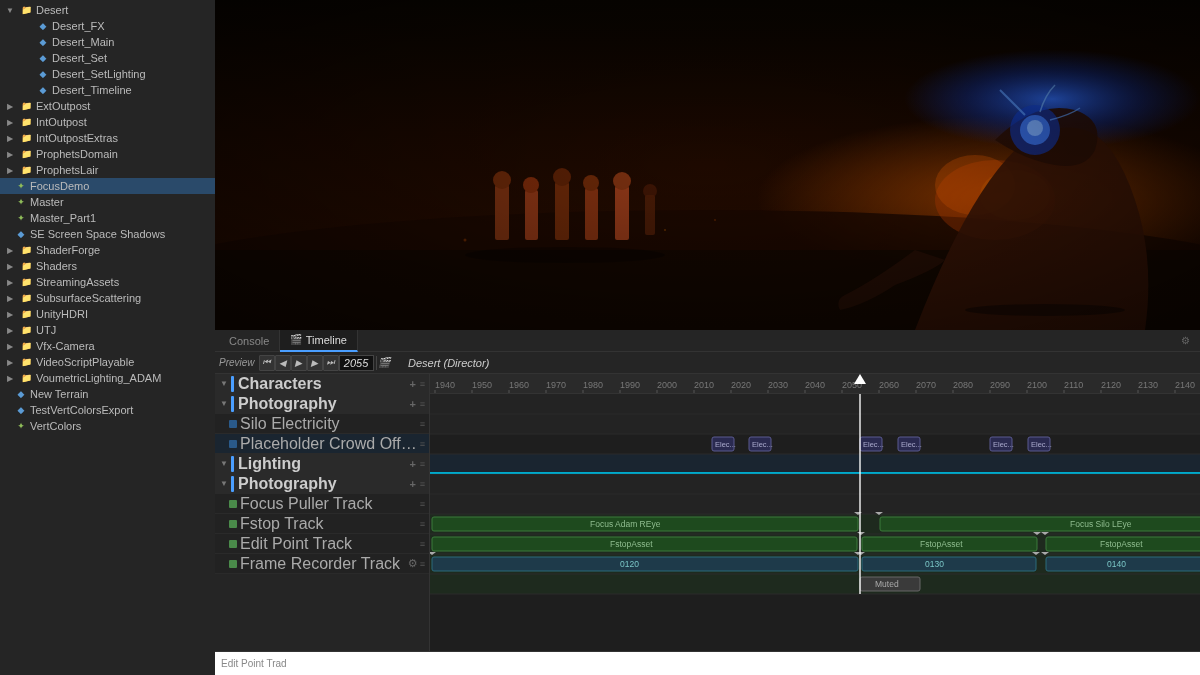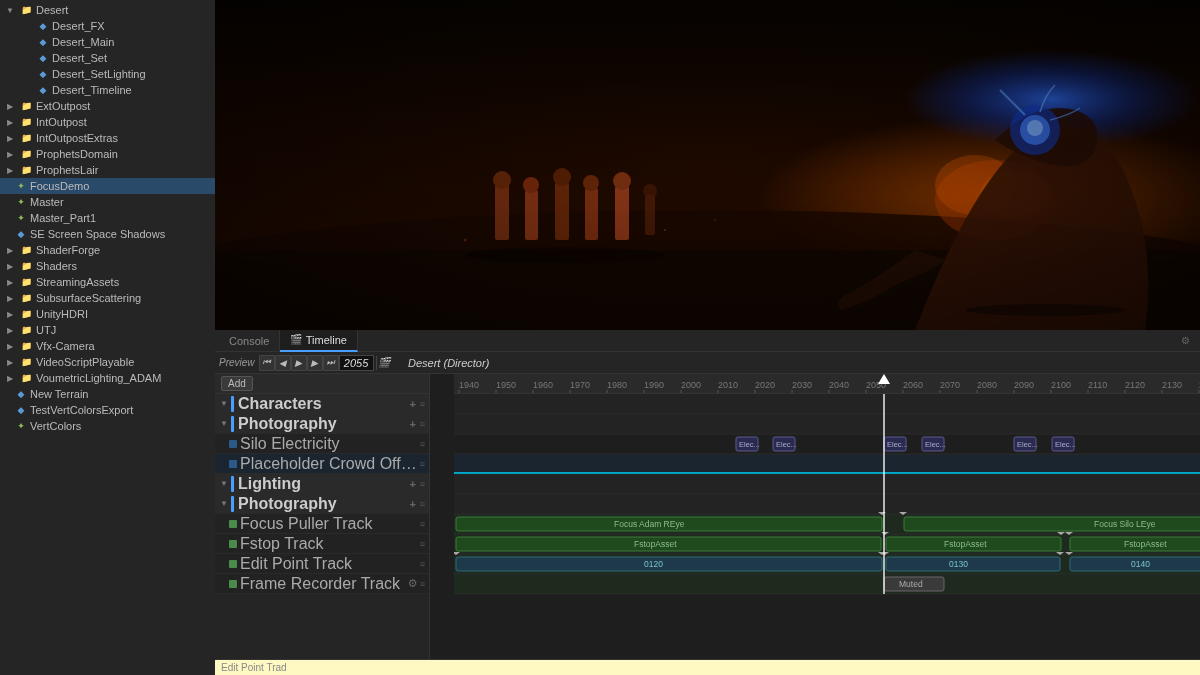--- a/index.html
+++ b/index.html
@@ -309,21 +309,20 @@
       cursor: pointer;
     }
 
     
     .ruler-and-tracks {
       flex: 1;
       overflow: hidden;
       position: relative;
       display: flex;
       flex-direction: column;
-      margin-left: 24px;
     }
 
     
     .time-ruler {
       height: 20px;
       background: #2a2a2a;
       border-bottom: 1px solid #333;
       position: relative;
       overflow: hidden;
       flex-shrink: 0;
@@ -331,22 +330,22 @@
 
     
     .tracks-area {
       flex: 1;
       position: relative;
       overflow: hidden;
     }
 
     
     .status-bar {
-      height: 16px;
-      background: #fef9c3;
+      height: 24px;
+      background: #ffffff;
       border-top: 1px solid #333;
       display: flex;
       align-items: center;
       padding: 0 6px;
       font-size: 10px;
       color: #888;
       text-align: center;
     }
 
     
@@ -615,23 +614,20 @@
         <div class="frame-number">2055</div>
         <div class="toolbar-separator"></div>
         <span style="font-size:10px;color:#777;margin-right:3px;">🎬</span>
         <span class="sequence-name">Desert (Director)</span>
       </div>
 
       <div class="timeline-content">
 
         <div class="track-labels">
 
-          <div class="add-btn-row">
-            <button class="add-btn">Add</button>
-          </div>
 
           <div class="track-label group">
             <span class="track-collapse-btn">▼</span>
             <div class="track-color-bar" style="background:#4a9eff;"></div>
             <span class="track-label-text">Characters</span>
             <span class="track-add-btn">+</span>
             <span class="track-options">≡</span>
           </div>
 
           <div class="track-label group">

